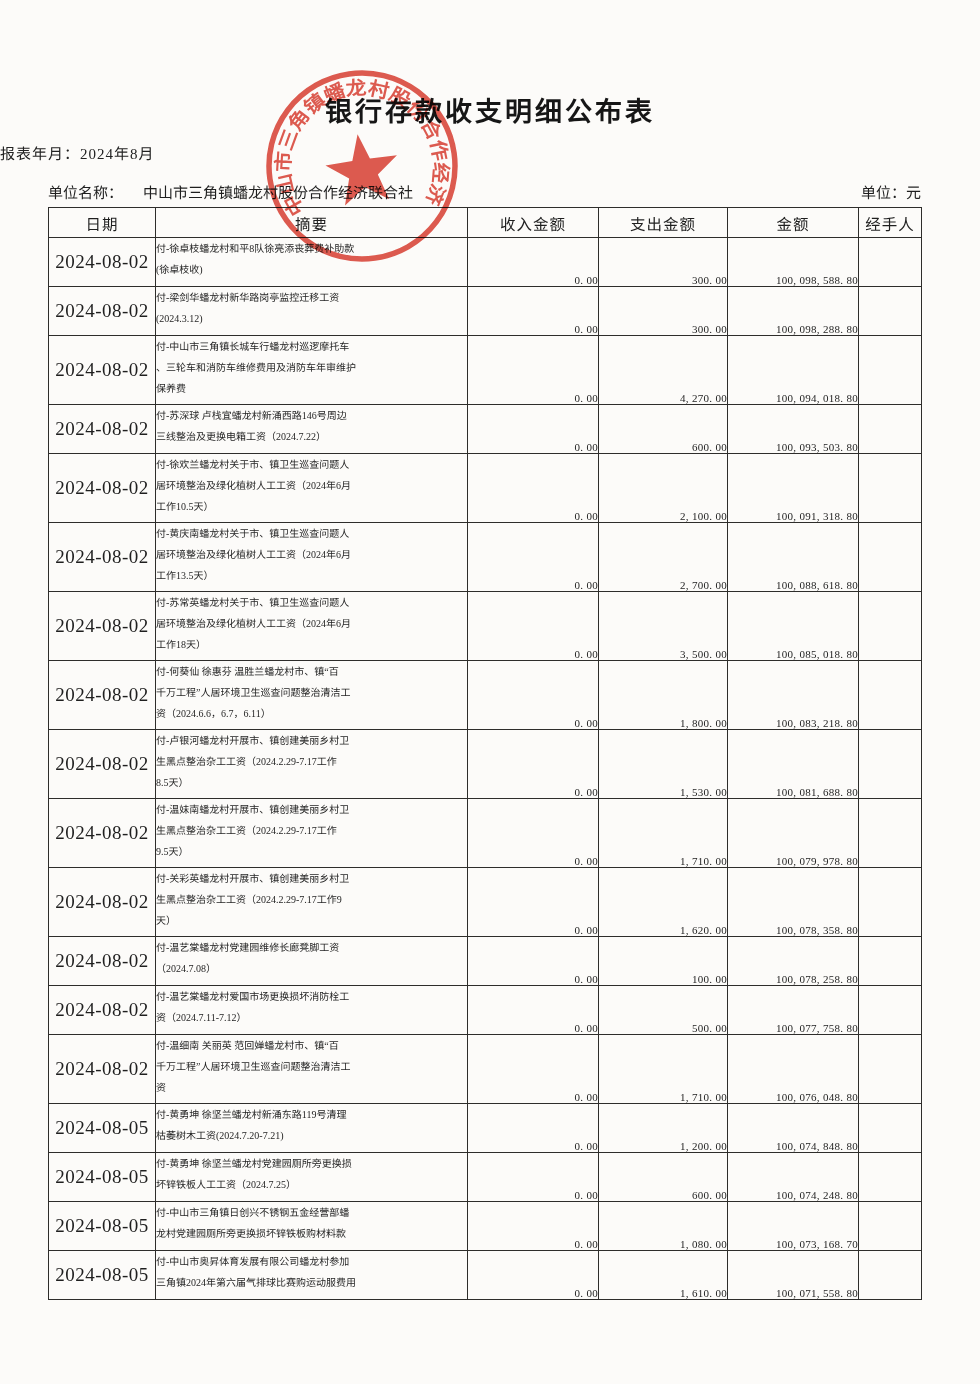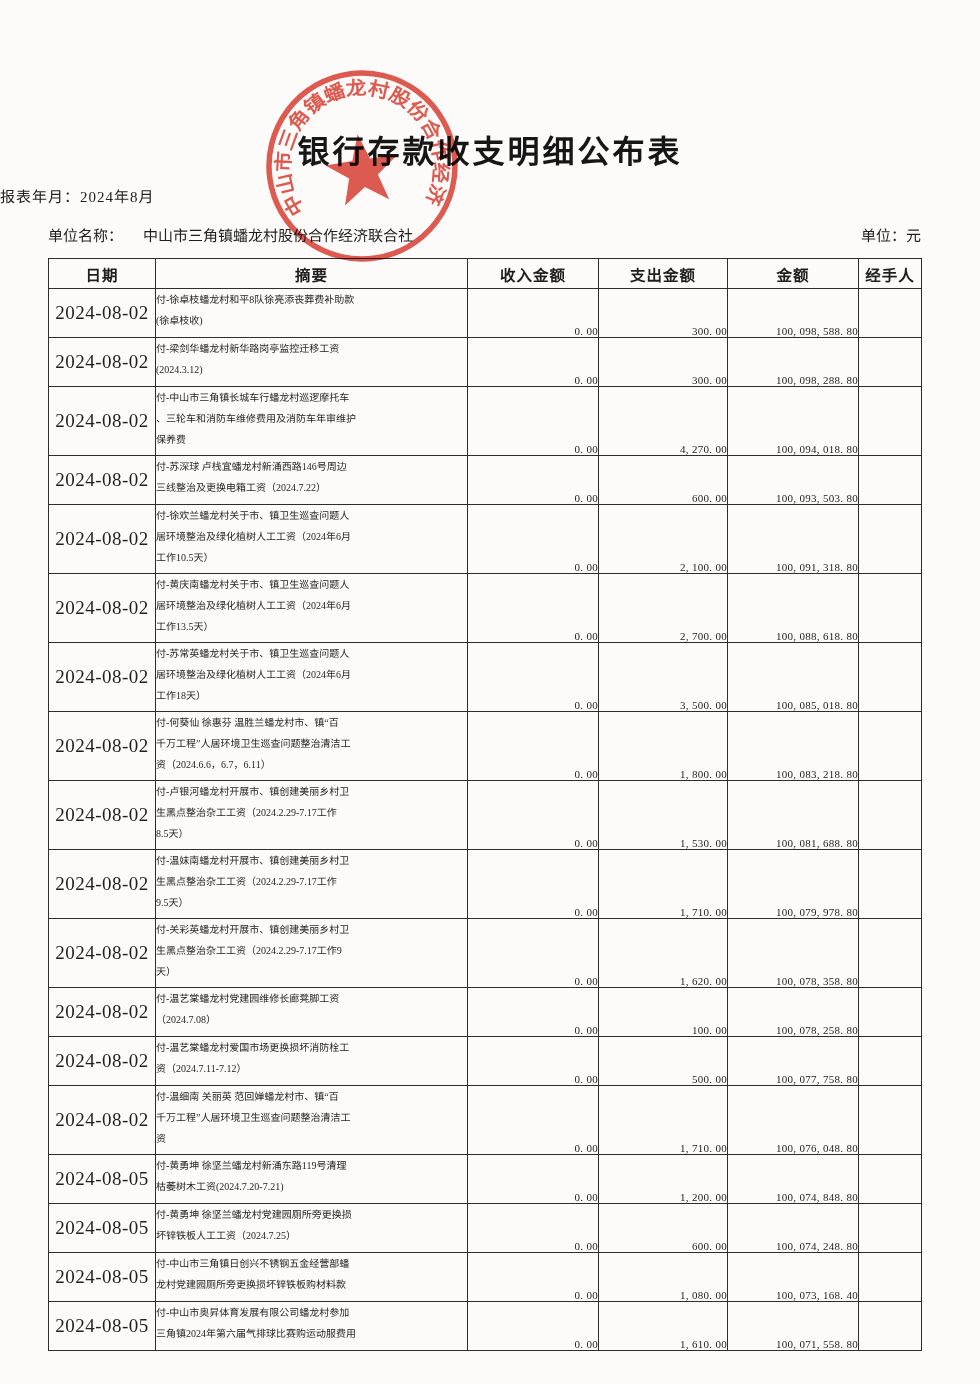--- a/index.html
+++ b/index.html
@@ -9,40 +9,39 @@
     margin:0 auto;
     background:#fcfbf9;
     font-family:"Liberation Serif","DejaVu Serif",serif;
     color:#1f1f1f;
     overflow:hidden;
   }
   
   .title{
     padding-top:90px;
     text-align:center;
-    font-size:32px;
+    font-size:27px;
     font-weight:700;
     letter-spacing:3px;
     color:#161616;
-    margin-top:36px;
   }
   .subtitle{
     text-align:left;
     font-size:15px;
     margin-top:13px;
     letter-spacing:1px;
     color:#222;
   }
   .sheet{width:873px;margin-left:48px;}
   .meta-row{
     display:flex;
     justify-content:space-between;
     align-items:flex-end;
     margin-top:18px;
-    margin-bottom:13px;
+    margin-bottom:5px;
     font-size:15px;
   }
   .meta-left .org{margin-left:20px;}
   .meta-right{font-size:15px;}
   
   table.ledger{
     border-collapse:collapse;
     table-layout:fixed;
     width:873px;
     background:transparent;
@@ -53,21 +52,21 @@
   table.ledger col.c-expense{width:129px;}
   table.ledger col.c-balance{width:131px;}
   table.ledger col.c-handler{width:63px;}
   table.ledger th,table.ledger td{
     border:1.6px solid #2e2d2b;
     padding:0;
   }
   table.ledger th{
     height:29px;
     font-size:15.5px;
-    font-weight:700;
+    font-weight:400;
     text-align:center;
     vertical-align:middle;
     letter-spacing:1px;
   }
   tr.lines-2 td{height:48px;}
   tr.lines-3 td{height:68px;}
   td.date-cell{
     text-align:center;
     vertical-align:middle;
     font-size:19px;
@@ -302,21 +301,21 @@
             <td class="amount-cell">600. 00</td>
             <td class="amount-cell">100, 074, 248. 80</td>
             <td class="handler-cell"></td>
           </tr>
           <tr class="lines-2">
             <td class="date-cell">2024-08-05</td>
             <td class="summary-cell">付-中山市三角镇日创兴不锈钢五金经营部蟠
 龙村党建园厕所旁更换损坏锌铁板购材料款</td>
             <td class="amount-cell">0. 00</td>
             <td class="amount-cell">1, 080. 00</td>
-            <td class="amount-cell">100, 073, 168. 40</td>
+            <td class="amount-cell">100, 073, 168. 70</td>
             <td class="handler-cell"></td>
           </tr>
           <tr class="lines-2">
             <td class="date-cell">2024-08-05</td>
             <td class="summary-cell">付-中山市奥昇体育发展有限公司蟠龙村参加
 三角镇2024年第六届气排球比赛购运动服费用</td>
             <td class="amount-cell">0. 00</td>
             <td class="amount-cell">1, 610. 00</td>
             <td class="amount-cell">100, 071, 558. 80</td>
             <td class="handler-cell"></td>

